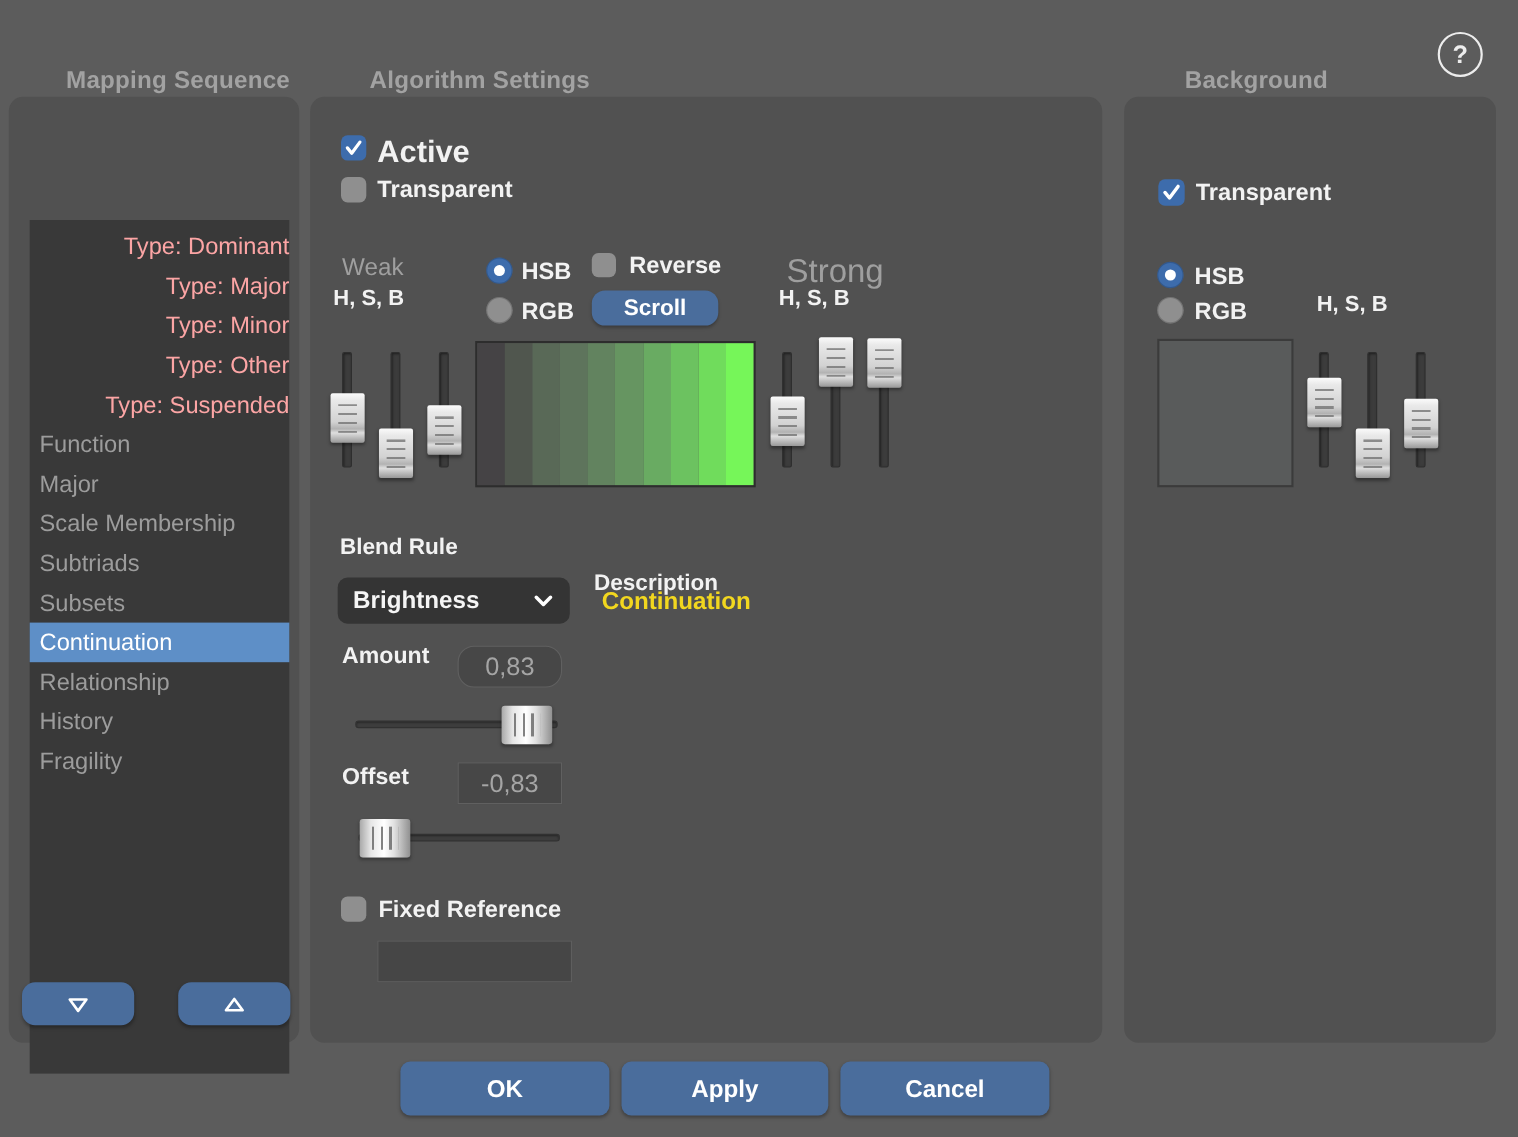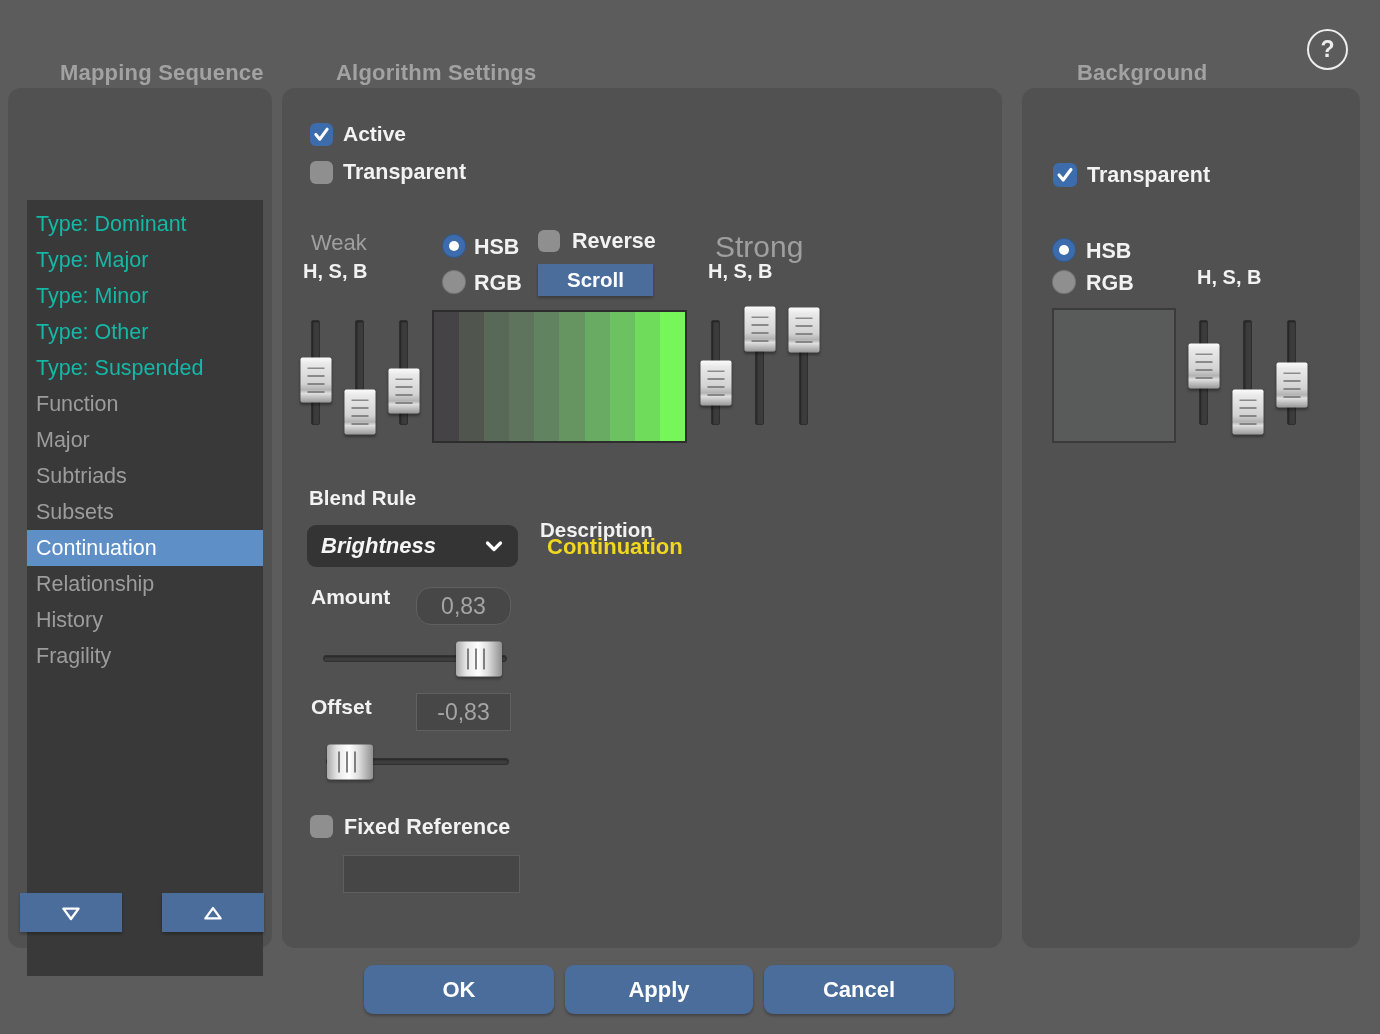--- a/index.html
+++ b/index.html
@@ -11,25 +11,25 @@
   .panel-title { position:absolute; font-size:22px; font-weight:600; color:#a2a2a2; letter-spacing:.2px;margin-left:24px; }
 
   
   .help { position:absolute; left:1307px; top:29px; width:41px; height:41px; border:2.5px solid #ededed;
           border-radius:50%; color:#ededed; font-size:23px; font-weight:600; display:flex;
           align-items:center; justify-content:center; cursor:default; }
 
   
   .listbox { position:absolute; left:27px; top:112px; width:236px; height:776px; background:#393939; padding-top:6px; }
   .list-item { height:36px; line-height:36px; padding-left:9px; font-size:21.5px; font-weight:500; white-space:nowrap; }
-  .list-item.bright { color:#14b8a6; }
+  .list-item.bright { color:#fca5a5;text-align:right; }
   .list-item.dim { color:#9c9c9c; }
   .list-item.selected { color:#ffffff; background:#5e8fc7; }
 
-  .blue-btn { position:absolute; background:#4a6d9c; border-radius:0; border:none; color:#fff;
+  .blue-btn { position:absolute; background:#4a6d9c; border-radius:12px; border:none; color:#fff;
               display:flex; align-items:center; justify-content:center;
               box-shadow:0 2px 3px rgba(0,0,0,.28); cursor:default; }
 
   
   .cb { position:absolute; width:23px; height:23px; border-radius:6px; background:#8f8f8f; }
   .cb.on { background:#3d6cac; }
   .cb .check { display:none; position:absolute; left:1px; top:0; }
   .cb.on .check { display:block; }
   .radio { position:absolute; width:24px; height:24px; border-radius:50%; background:#8f8f8f; box-shadow: inset 0 0 0 1px rgba(0,0,0,.18); }
   .radio .dot { display:none; position:absolute; left:50%; top:50%; width:10px; height:10px; border-radius:50%;
@@ -63,21 +63,21 @@
           background:linear-gradient(90deg,#a9a9a9 0%,#e6e6e6 22%,#ffffff 48%,#e0e0e0 68%,#909090 100%);
           box-shadow:0 2px 3px rgba(0,0,0,.3); }
   .hhandle::before { content:""; position:absolute; top:7px; bottom:7px; left:11px; right:11px;
           background:repeating-linear-gradient(90deg, rgba(100,100,100,.8) 0 2px, transparent 2px 8px); }
 
   
   .valuebox { position:absolute; width:95px; height:38px; background:#474747; border:1.5px solid #606060;
               color:#a5a5a5; font-size:23px; font-weight:500; display:flex; align-items:center; justify-content:center; }
   .textfield { position:absolute; left:343px; top:855px; width:177px; height:38px; background:#464646; border:1.5px solid #5e5e5e; }
   .dropdown { position:absolute; left:307px; top:525px; width:211px; height:42px; background:#343434; border-radius:9px;
-              display:flex; align-items:center; padding:0 12px 0 14px;font-style:italic; }
+              display:flex; align-items:center; padding:0 12px 0 14px; }
   .dropdown .dd-text { color:#f5f5f5; font-size:22px; font-weight:600; flex:1; }
 
   .swatch { position:absolute; left:1052px; top:308px; width:124px; height:135px; border:2px solid #3b3b3b; }
 
   .desc-title { position:absolute; left:547px; top:534px; font-size:22px; font-weight:600; color:#f2d71f; }
   .desc-body { position:absolute; left:563px; top:572px; width:412px; font-size:21.5px; font-weight:500;
                line-height:32px; color:#b4b4b4; }
 
   .footer-btn { width:190px; height:49px; font-size:22px; font-weight:600; border-radius:9px; }
 </style>
@@ -94,20 +94,21 @@
 
   <div class="panel" style="left:8px; top:88px; width:264px; height:860px;">
     <div class="listbox" style="left:19px;">
         <div class="list-item bright">Type: Dominant</div>
         <div class="list-item bright">Type: Major</div>
         <div class="list-item bright">Type: Minor</div>
         <div class="list-item bright">Type: Other</div>
         <div class="list-item bright">Type: Suspended</div>
         <div class="list-item dim">Function</div>
         <div class="list-item dim">Major</div>
+        <div class="list-item dim">Scale Membership</div>
         <div class="list-item dim">Subtriads</div>
         <div class="list-item dim">Subsets</div>
         <div class="list-item selected">Continuation</div>
         <div class="list-item dim">Relationship</div>
         <div class="list-item dim">History</div>
         <div class="list-item dim">Fragility</div>
       </div>
     <button class="blue-btn" style="left:12px; top:805px; width:102px; height:39px;">
       <svg width="26" height="26" viewBox="0 0 24 24">
         <polygon points="5,8 19,8 12,17.5" fill="none" stroke="#ffffff" stroke-width="2.2" stroke-linejoin="round"></polygon>
@@ -120,21 +121,21 @@
     </button>
   </div>
 
   <div class="panel" style="left:282px; top:88px; width:720px; height:860px;">
 
     <span class="cb on" style="left:28px; top:35px;">
       <svg class="check" width="21" height="22" viewBox="0 0 24 24">
         <path d="M5.5 12.5 L10 18 L18.5 6.5" fill="none" stroke="#fff" stroke-width="3.4" stroke-linecap="round" stroke-linejoin="round"></path>
       </svg>
     </span>
-    <span class="lbl" style="left:61px; top:34px; font-size:21px;">Active</span>
+    <span class="lbl" style="left:61px; top:34px; font-size:28px;">Active</span>
 
     <span class="cb" style="left:28px; top:73px;">
       
     </span>
     <span class="lbl" style="left:61px; top:72px; font-size:21.5px;">Transparent</span>
 
     <span class="lbl dimlbl" style="left:29px; top:142px; font-size:22px;">Weak</span>
     <span class="lbl" style="left:21px; top:172px; font-size:20px;">H, S, B</span>
 
     <span class="radio on" style="left:160px; top:146px;">

